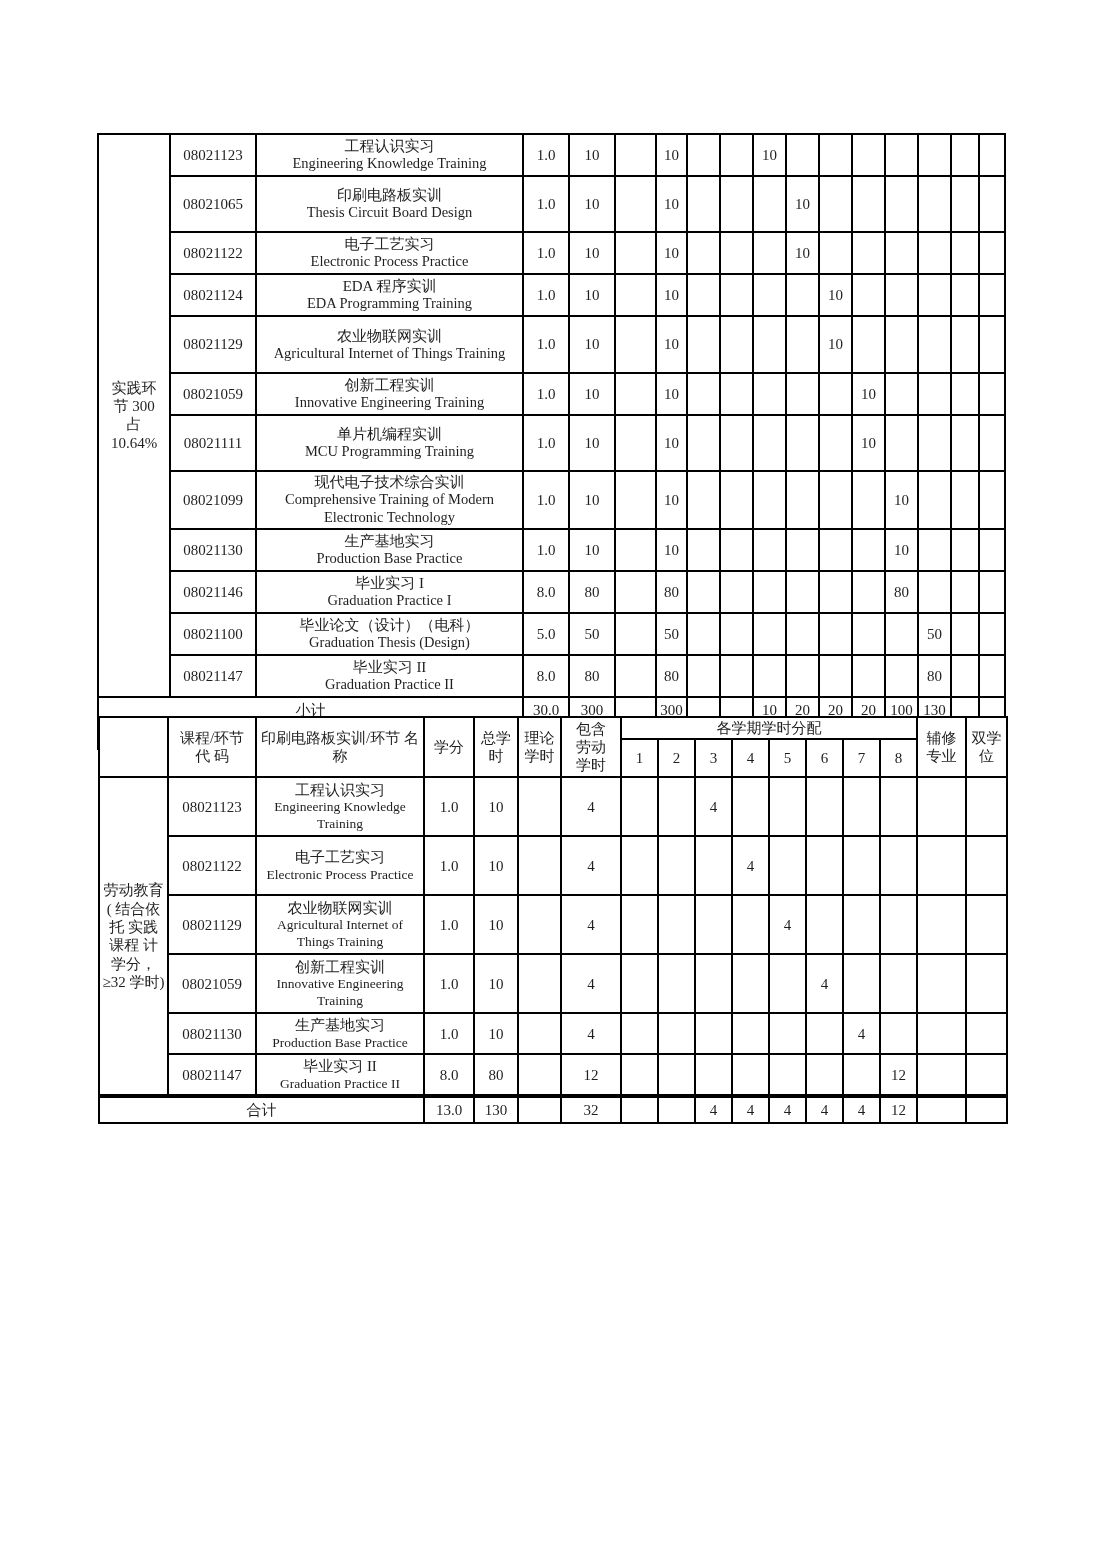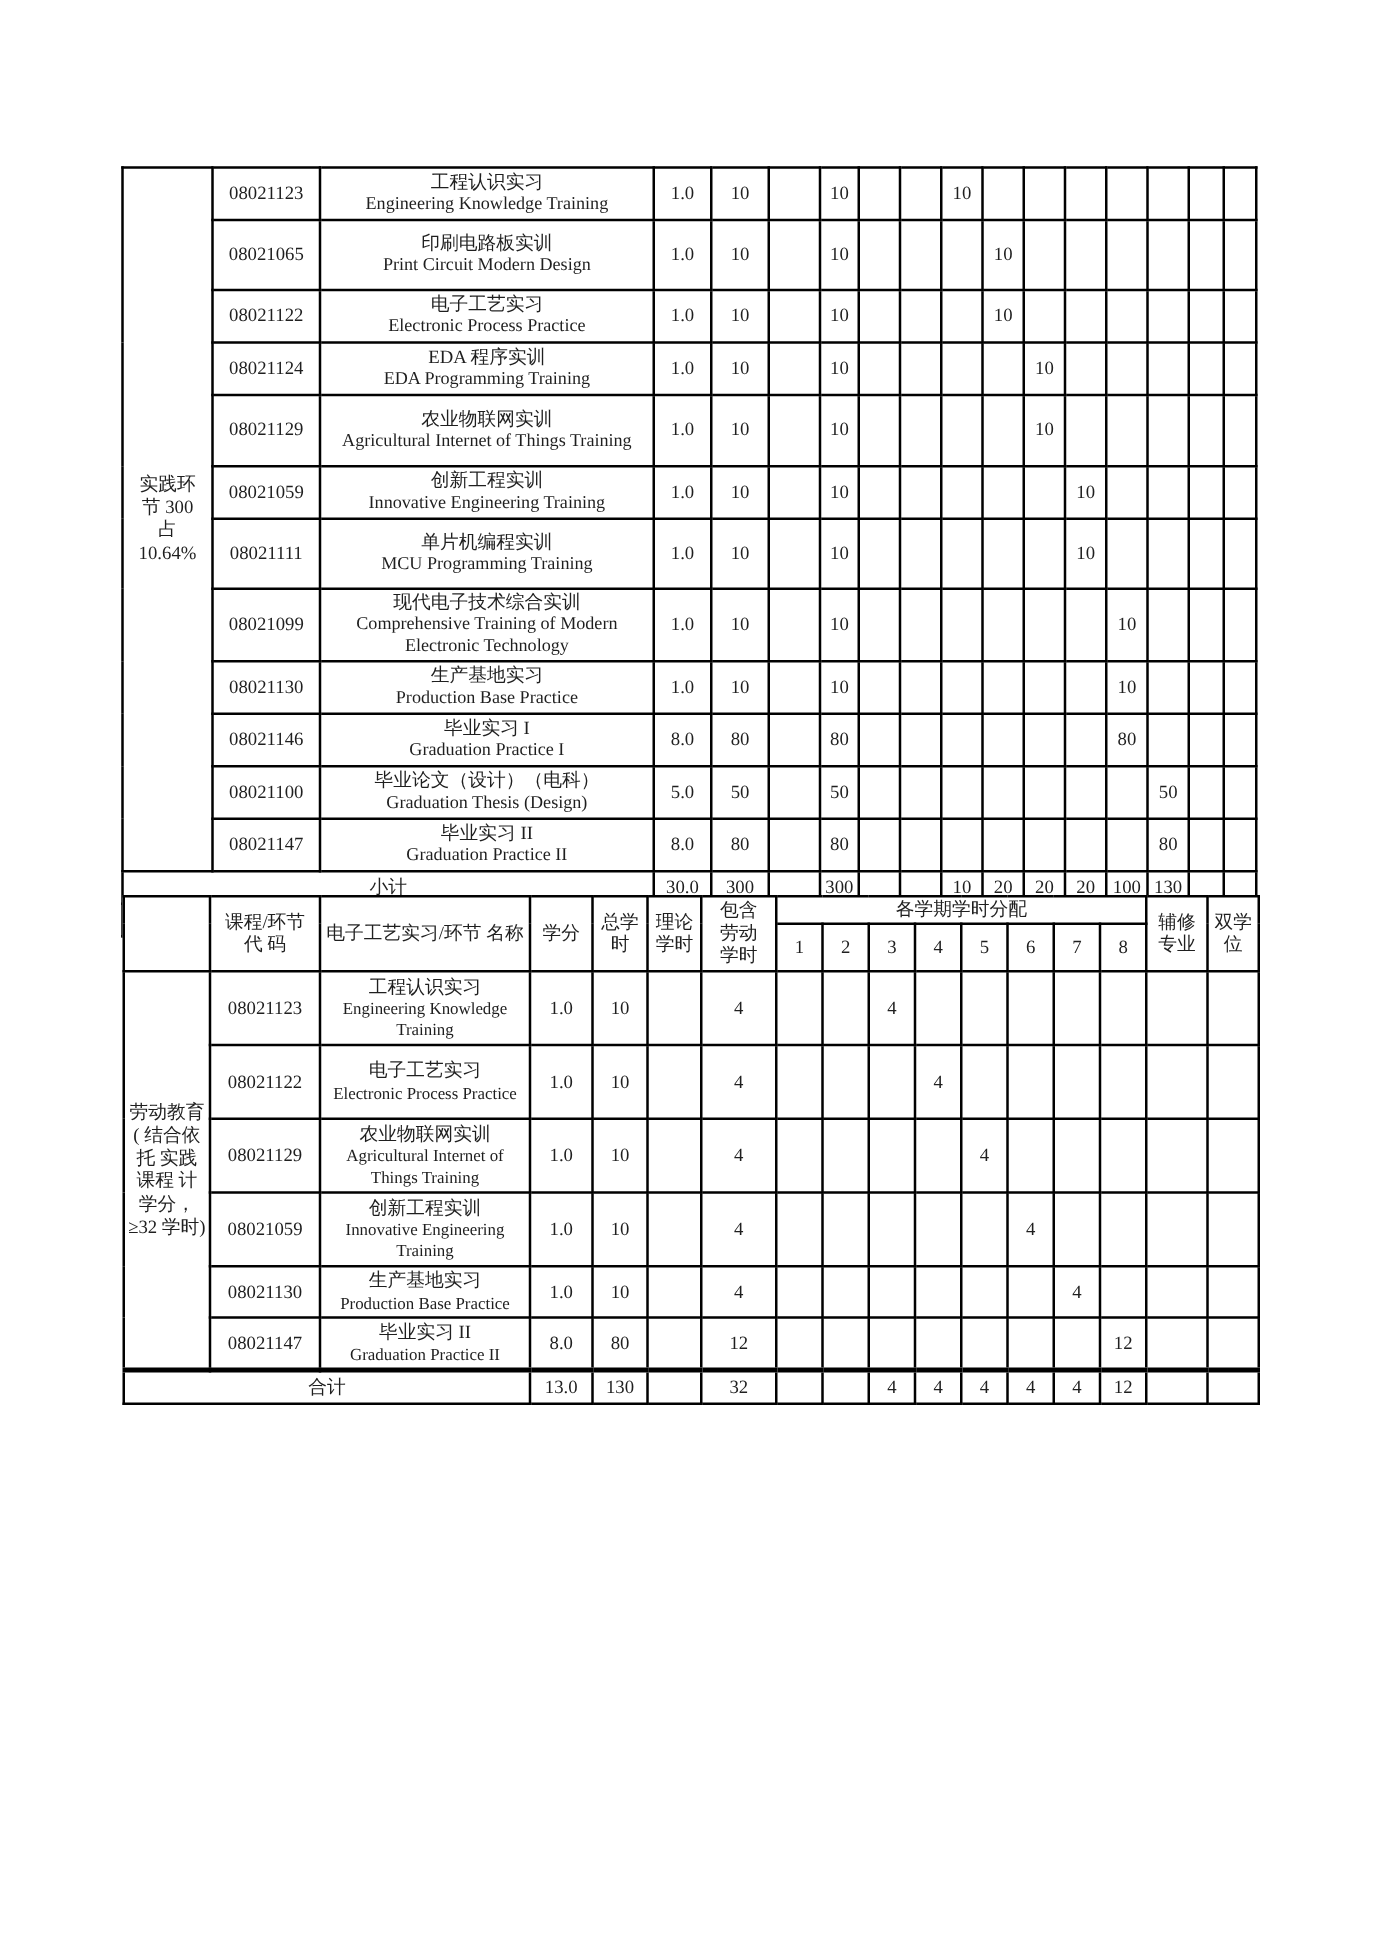--- a/index.html
+++ b/index.html
@@ -97,21 +97,21 @@
         <td class="num-cell"></td>
         <td class="num-cell"></td>
         <td class="num-cell"></td>
         <td class="num-cell"></td>
         <td class="num-cell"></td>
       </tr>
       <tr class="course-row" style="height: 56px;">
         <td class="code-cell">08021065</td>
         <td class="name-cell">
           <div class="cn">印刷电路板实训</div>
-          <div class="en">Print Circuit Modern Design</div>
+          <div class="en">Thesis Circuit Board Design</div>
         </td>
         <td class="num-cell">1.0</td>
         <td class="num-cell">10</td>
         <td class="num-cell"></td>
         <td class="num-cell">10</td>
         <td class="num-cell"></td>
         <td class="num-cell"></td>
         <td class="num-cell"></td>
         <td class="num-cell">10</td>
         <td class="num-cell"></td>
@@ -386,21 +386,21 @@
       <col style="width:37px">
       <col style="width:37px">
     <col style="width:49px">
       <col style="width:41px">
   </colgroup>
   <thead>
     <tr class="hdr1">
       <th rowspan="2"></th>
       <th rowspan="2">课程/环节
 代 码</th>
-      <th rowspan="2" class="hname">电子工艺实习/环节 名称</th>
+      <th rowspan="2" class="hname">印刷电路板实训/环节 名称</th>
       <th rowspan="2">学分</th>
       <th rowspan="2">总学
 时</th>
       <th rowspan="2">理论
 学时</th>
       <th rowspan="2">包含
 劳动
 学时</th>
       <th colspan="8">各学期学时分配</th>
       <th rowspan="2">辅修

